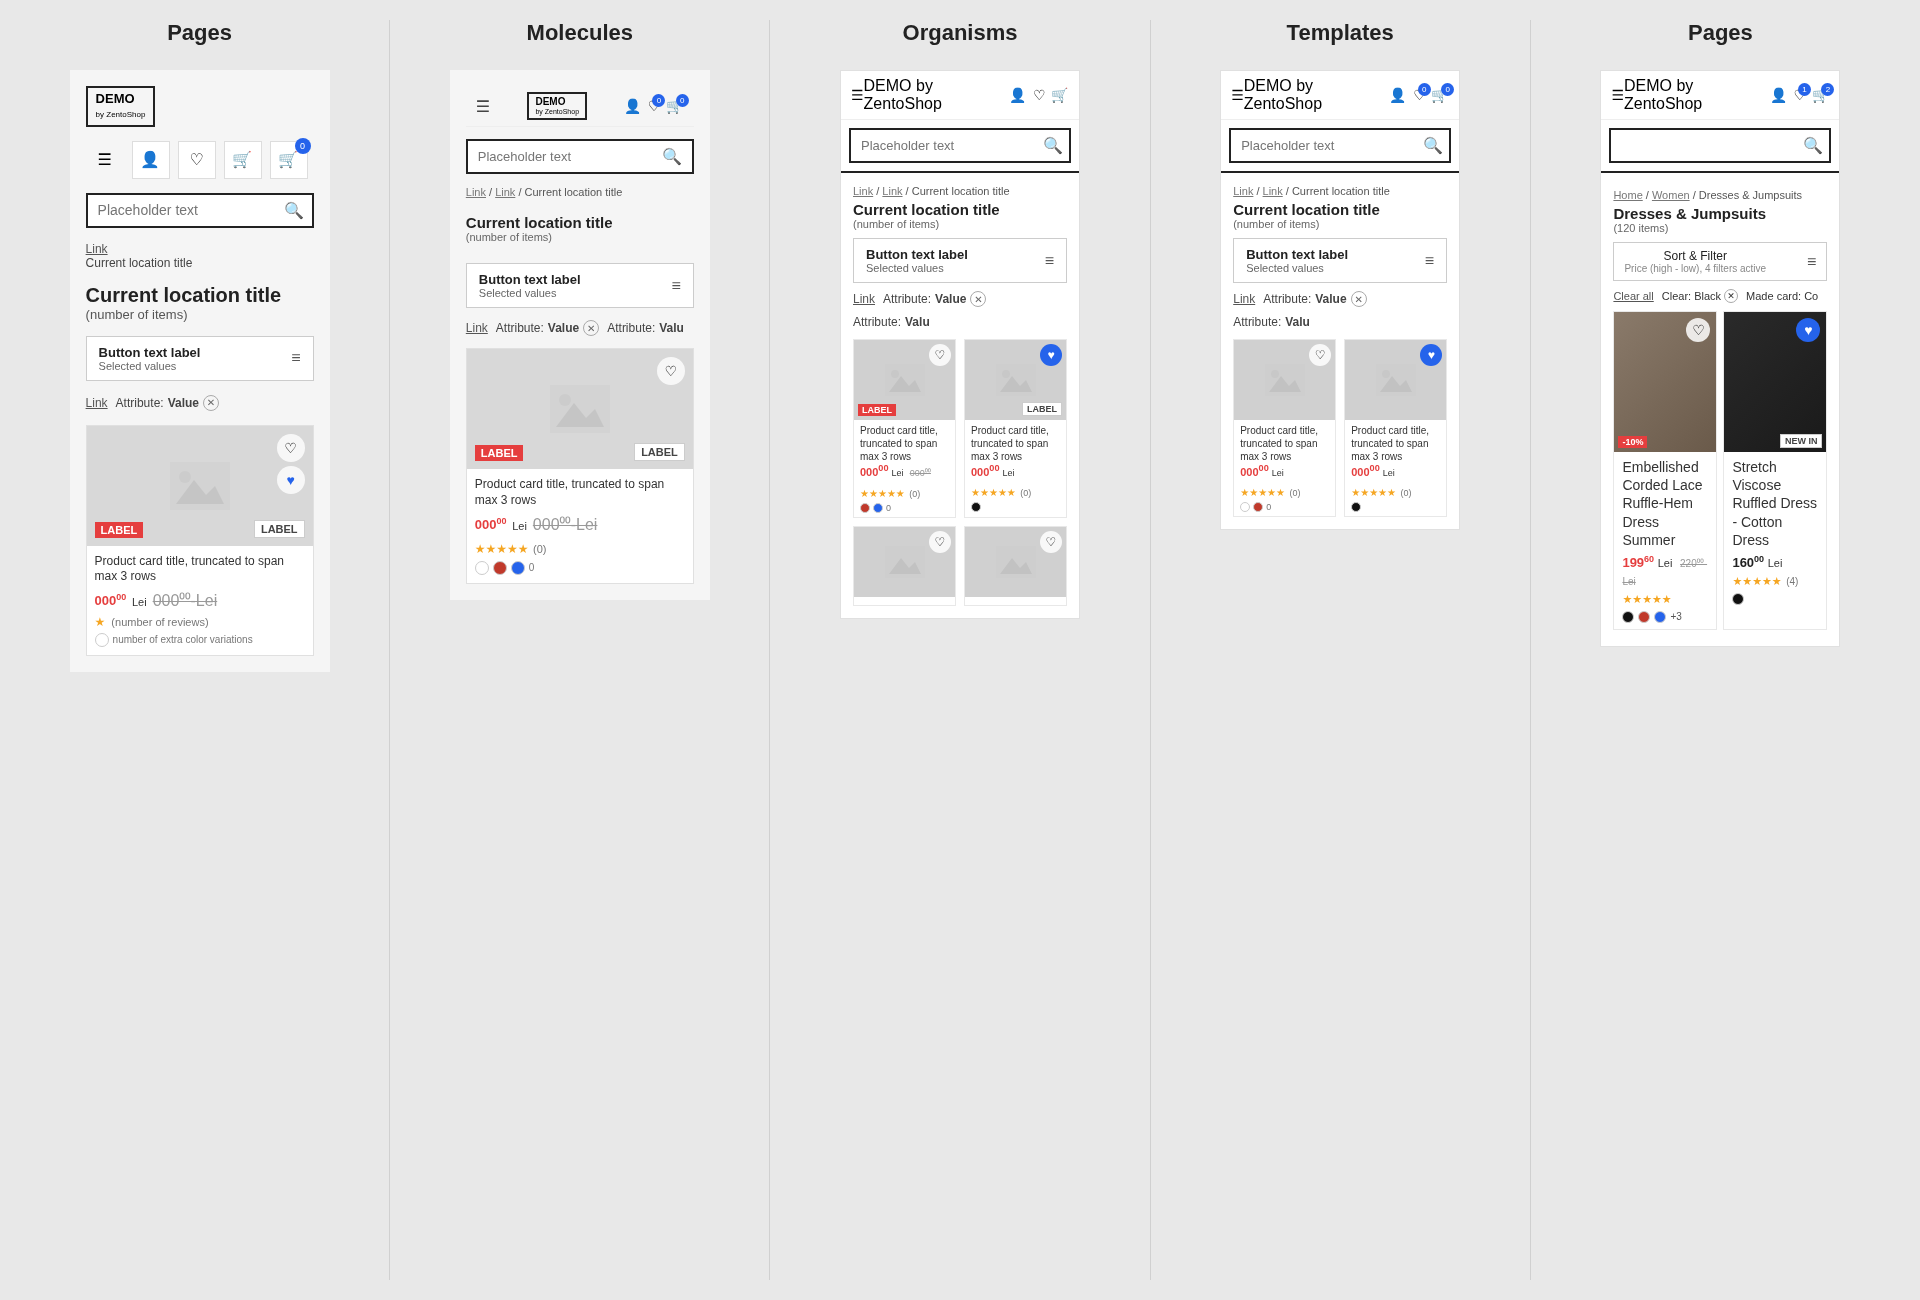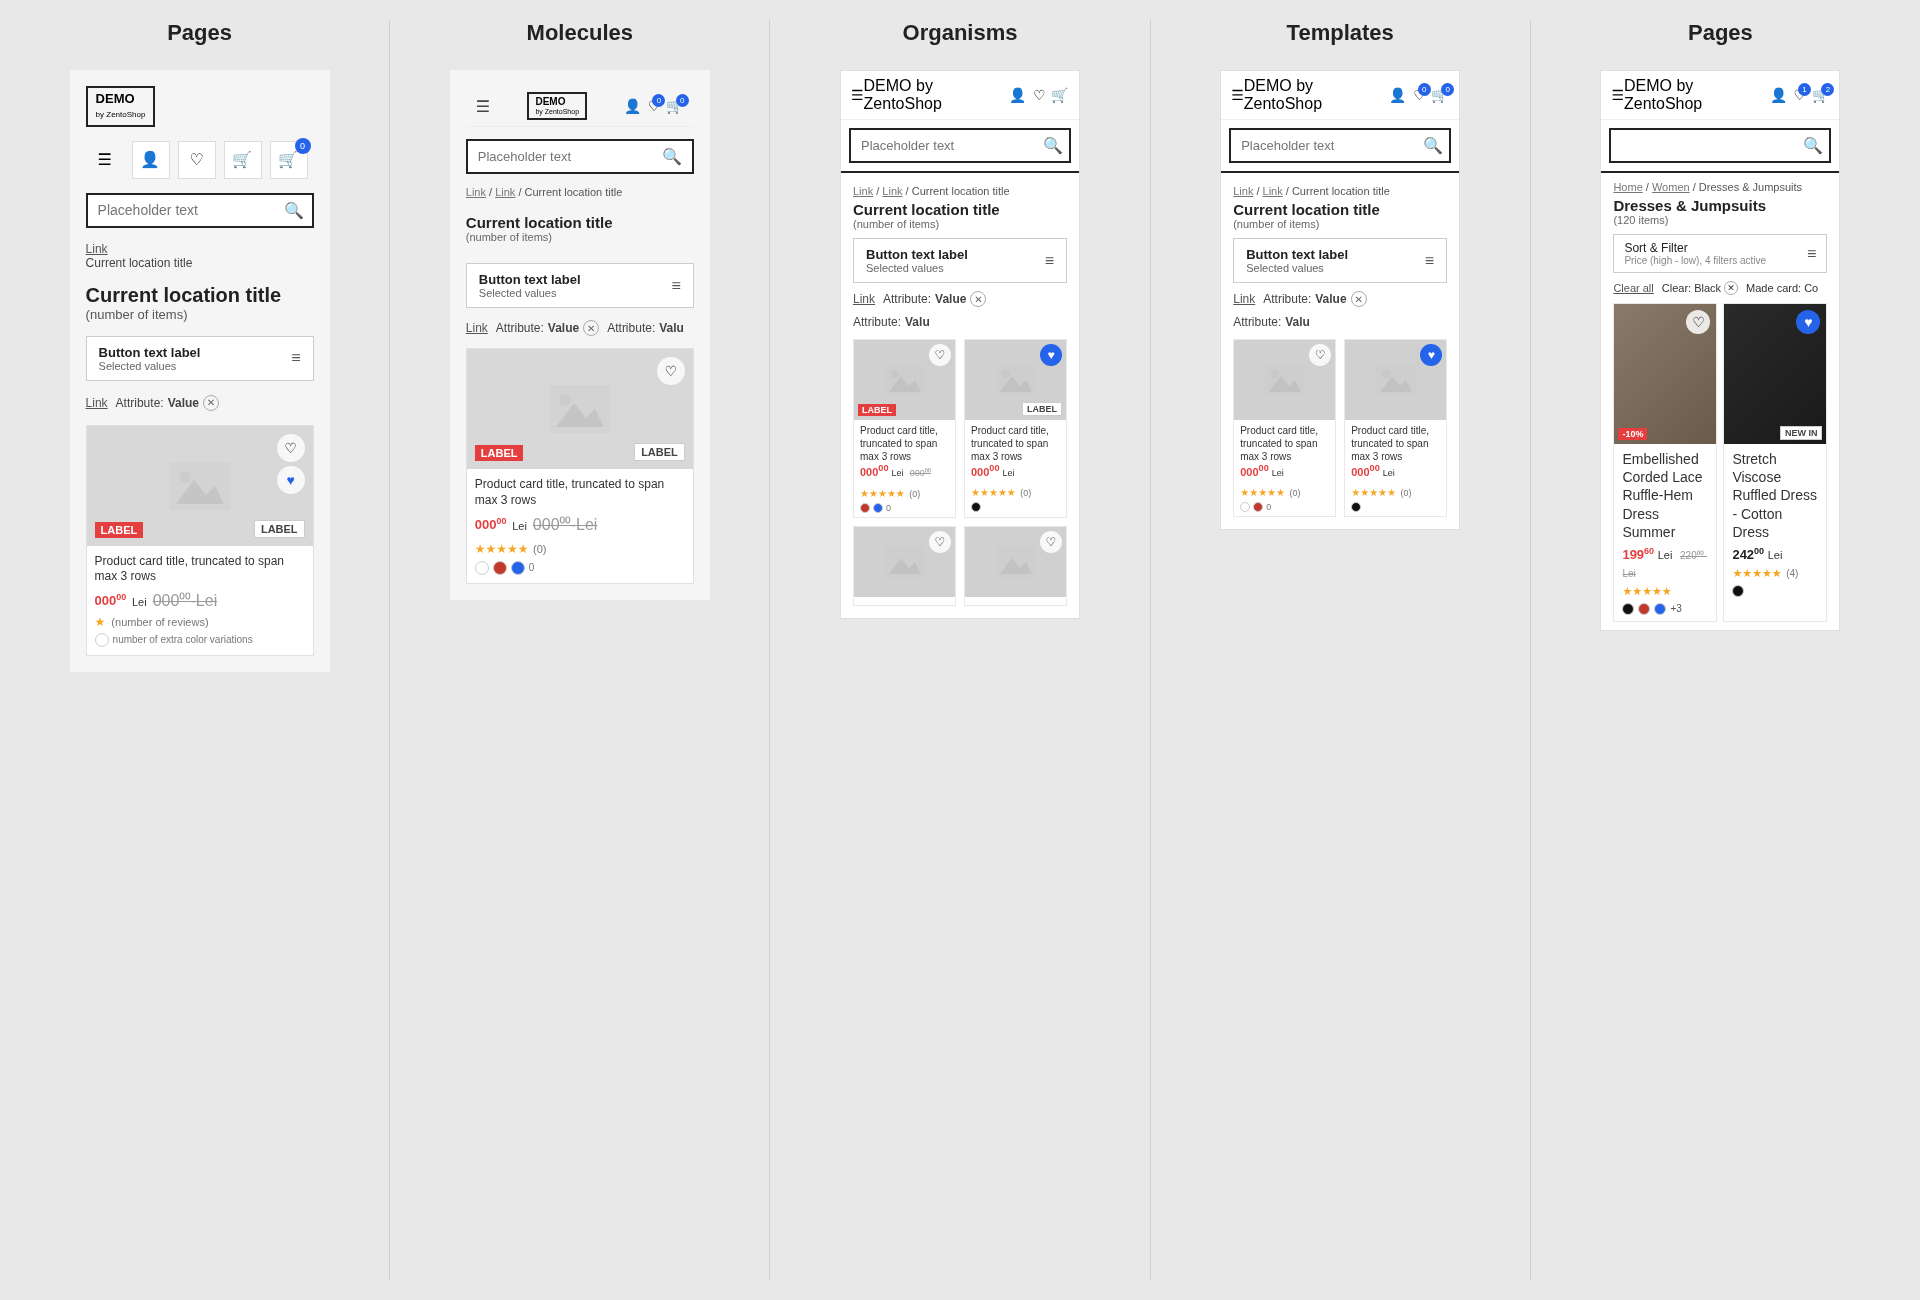--- a/index.html
+++ b/index.html
@@ -244,21 +244,21 @@
     .templates-body { padding: 12px; }
 
     
     .pages-panel {
       background: #fff;
       width: 240px;
       border: 1px solid #e0e0e0;
       display: flex;
       flex-direction: column;
     }
-    .pages-body { padding: 8px 12px; }
+    .pages-body { padding: 16px 12px; }
 
     
     .nav-bar {
       display: flex;
       align-items: center;
       justify-content: space-between;
       padding: 6px 10px;
       border-bottom: 1px solid #eee;
     }
     .nav-bar .logo-small {
@@ -286,21 +286,21 @@
     .sort-filter-row {
       border: 1px solid #ccc;
       background: #fff;
       padding: 6px 10px;
       display: flex;
       align-items: center;
       justify-content: space-between;
       margin-bottom: 8px;
       font-size: 12px;
     }
-    .sort-filter-text { color: #222; font-size: 12px; }
+    .sort-filter-text { color: #222; font-size: 12px; text-align: center; }
     .sort-filter-sub { font-size: 10px; color: #888; }
 
     .clear-row { display: flex; gap: 8px; align-items: center; flex-wrap: wrap; margin-bottom: 8px; font-size: 11px; }
     .clear-link { color: #555; text-decoration: underline; cursor: pointer; }
     .filter-tag {
       display: flex; align-items: center; gap: 3px;
       font-size: 11px; color: #333;
     }
     .filter-tag .x-btn {
       width: 14px; height: 14px;
@@ -950,21 +950,21 @@
 
           <div style="background:#fff;border:1px solid #e8e8e8;">
             <div class="pages-product-img dark-bg" style="background: linear-gradient(135deg, #2a2a2a 0%, #1a1a1a 100%);">
               <div class="new-badge">NEW IN</div>
               <button class="pages-heart blue-heart">♥</button>
             </div>
             <div class="pages-product-info">
               <div class="pages-product-title">Stretch Viscose Ruffled Dress - Cotton Dress</div>
               <div>
                 <span class="pages-price" style="color:#222;">
-                  <span>242</span><sup>00</sup>
+                  <span>160</span><sup>00</sup>
                   <span class="lei-p"> Lei</span>
                 </span>
               </div>
               <div>
                 <span class="pages-stars">★★★★★</span>
                 <span style="font-size:10px;color:#777;">(4)</span>
               </div>
               <div class="pages-colors">
                 <div class="page-color-dot" style="background:#111;"></div>
               </div>

